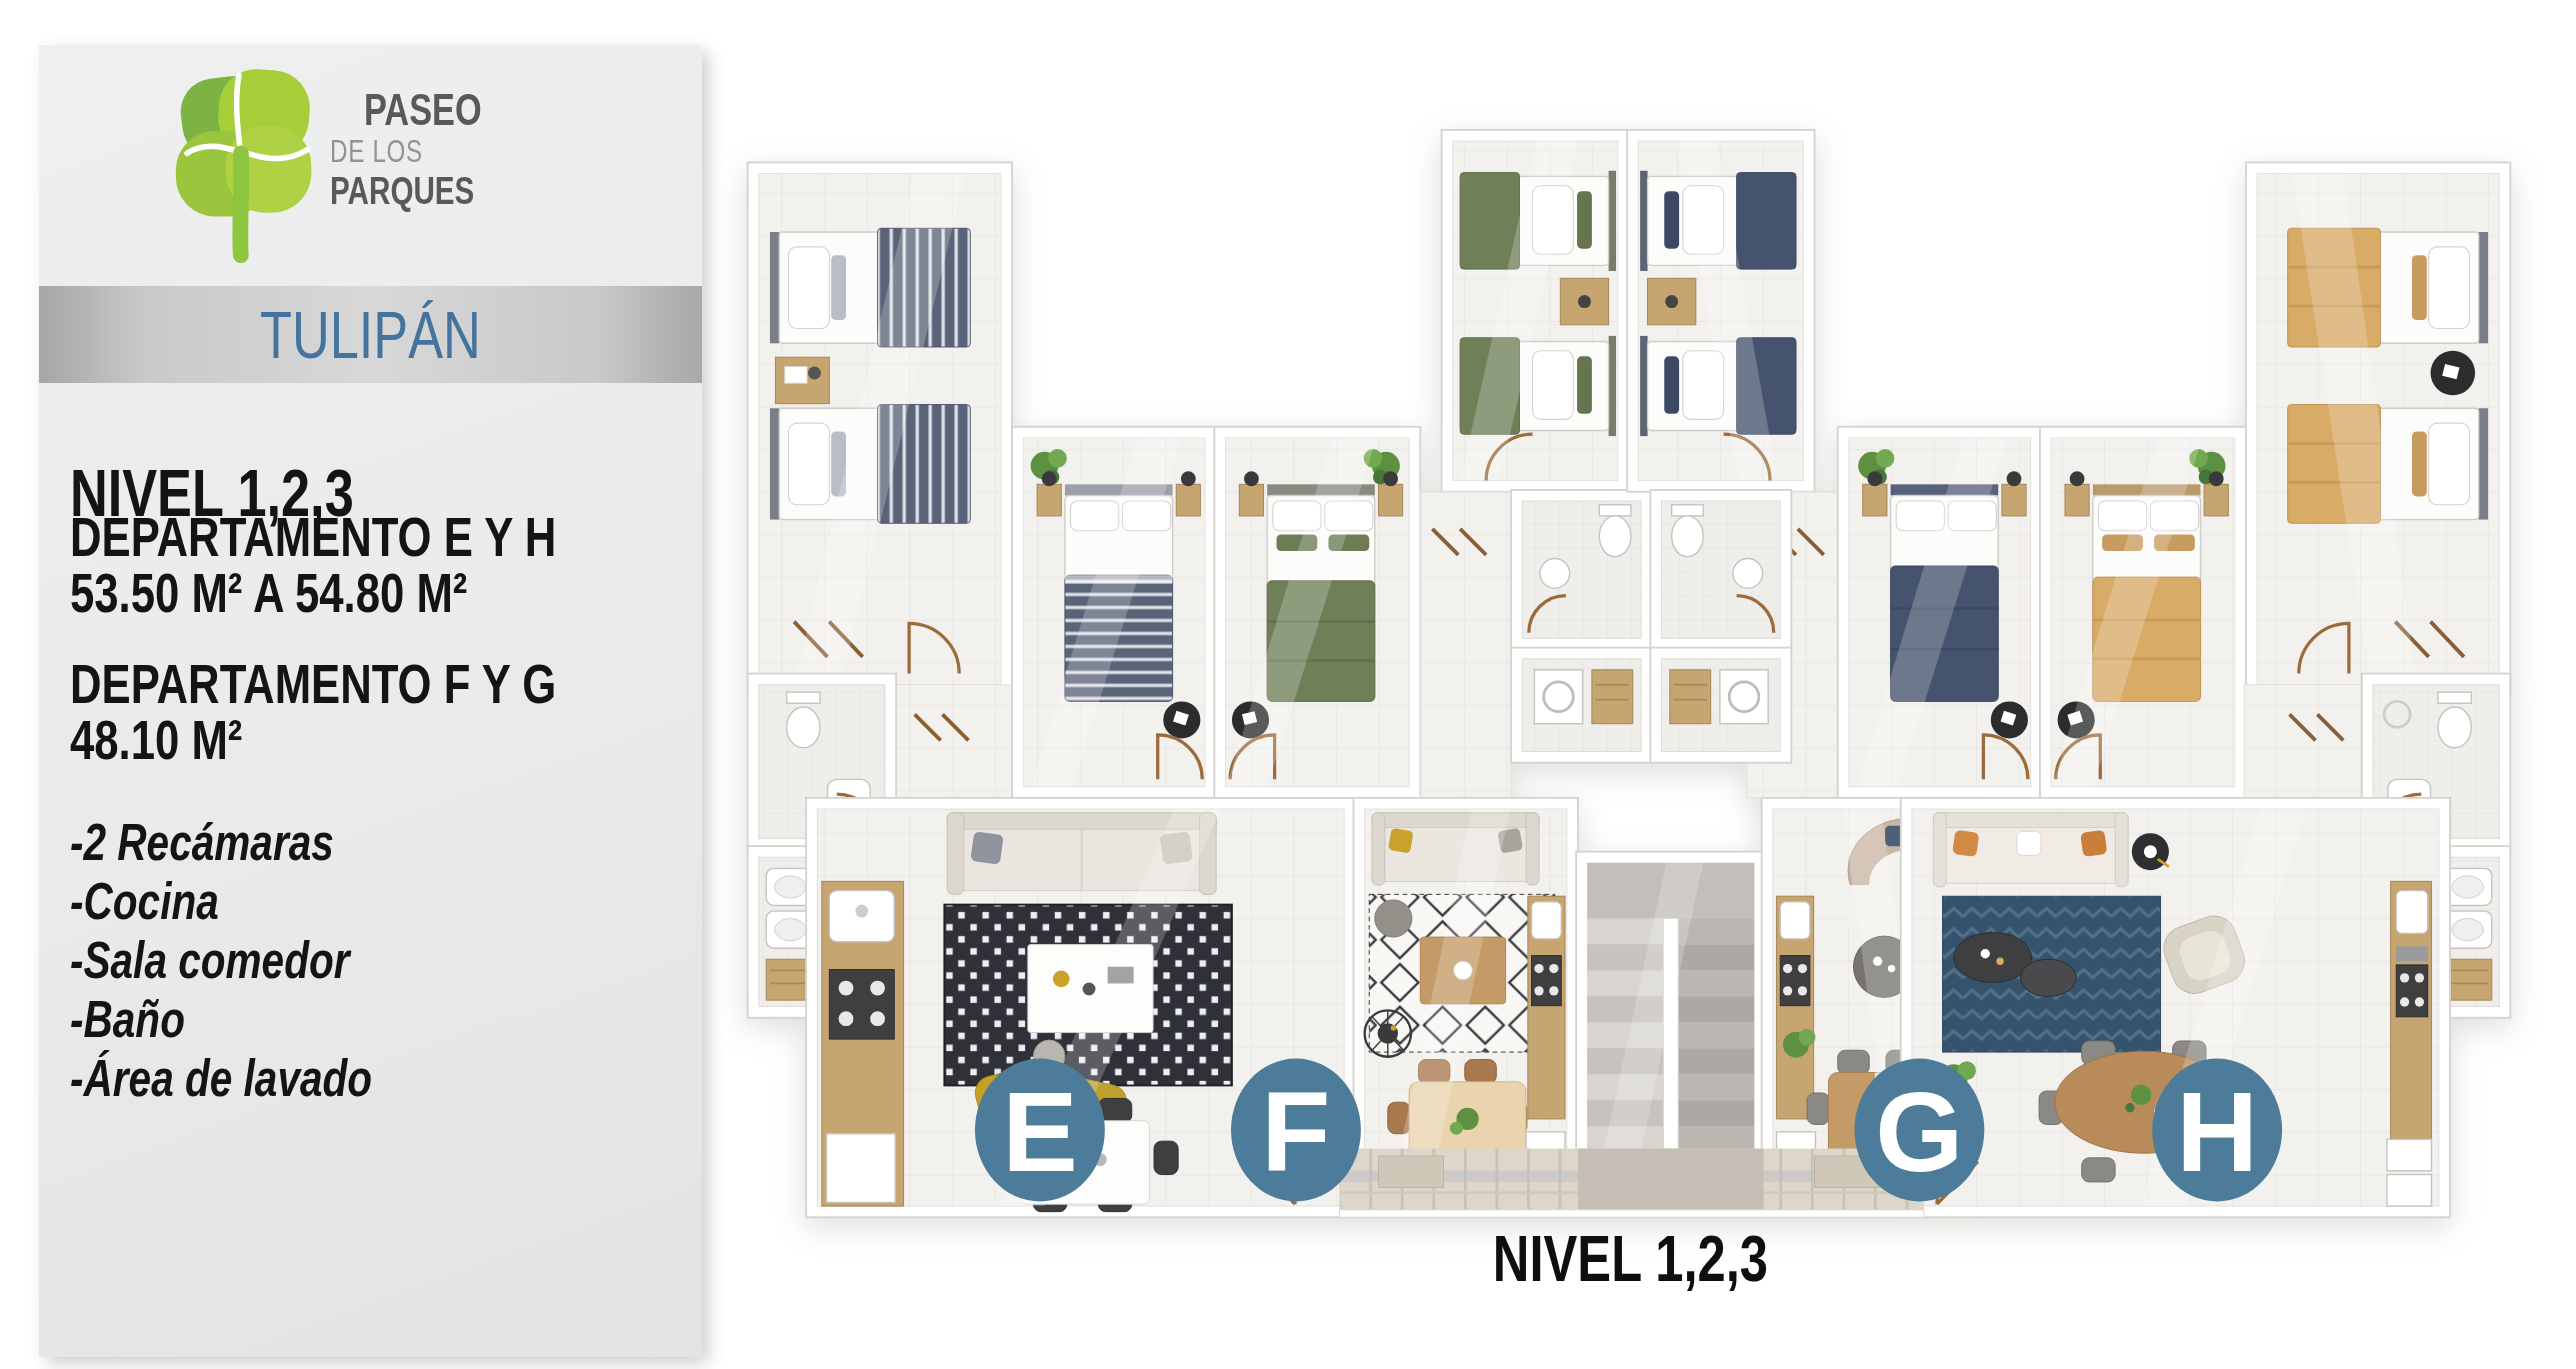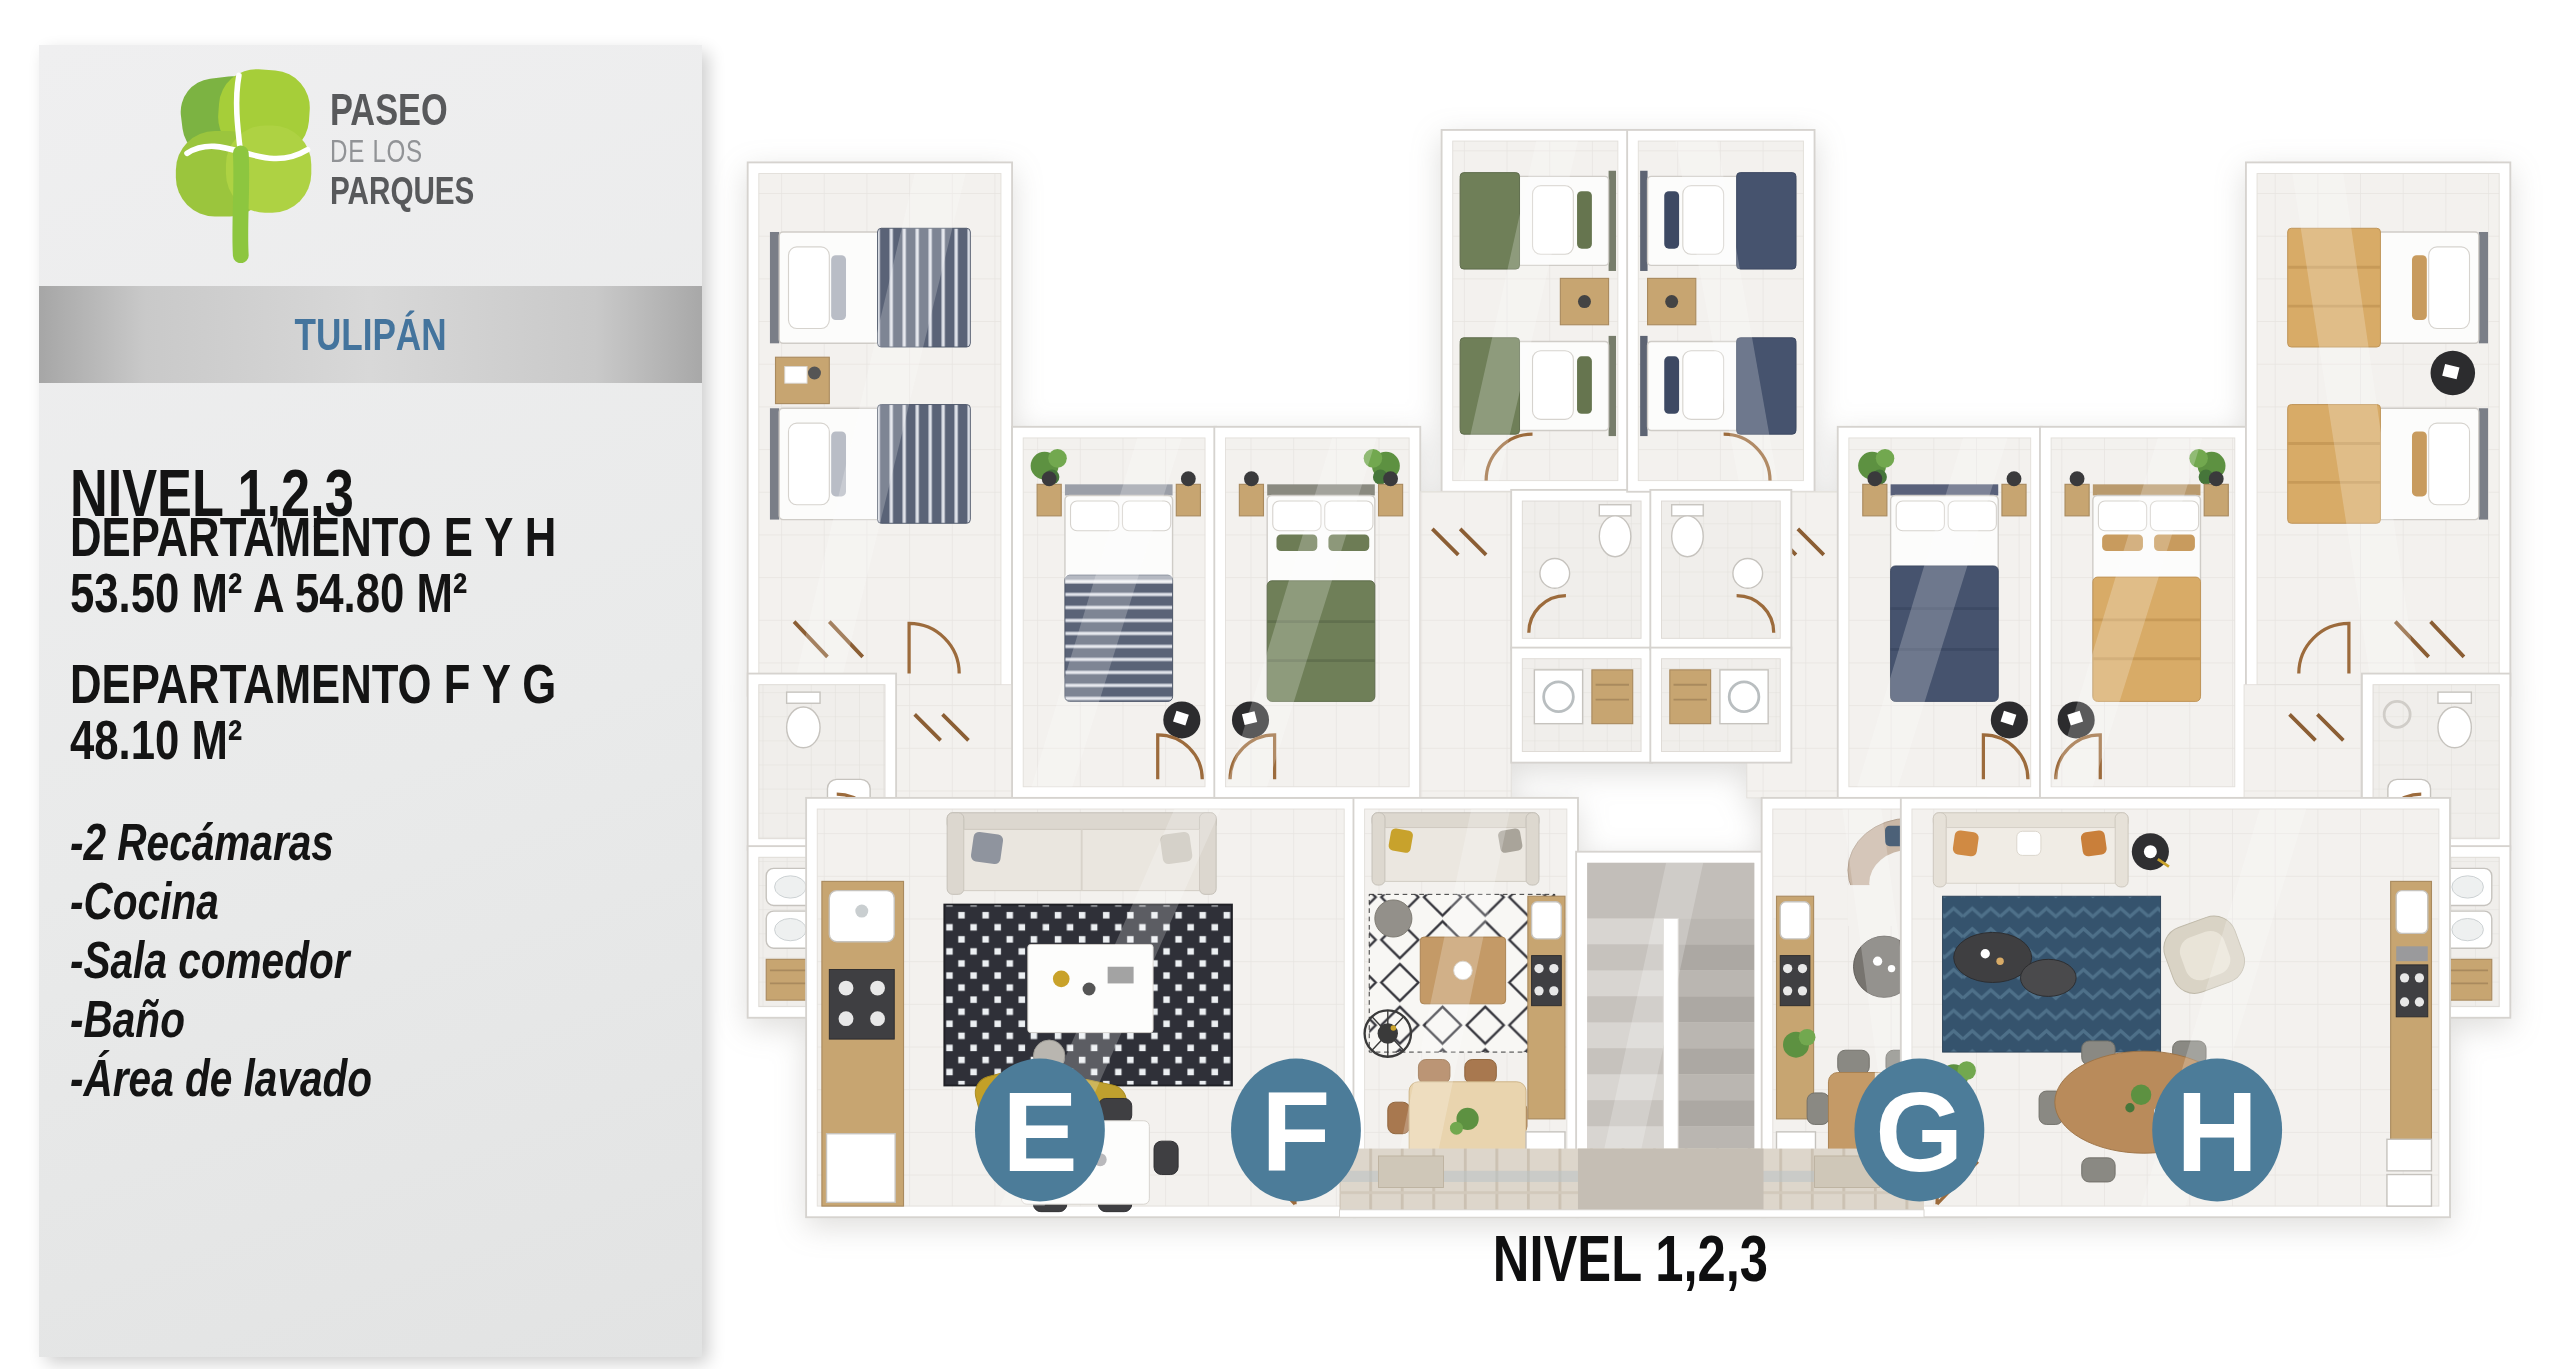--- a/index.html
+++ b/index.html
@@ -7,27 +7,27 @@
        font-family:"Liberation Sans",sans-serif;}
   .cond{display:inline-block;transform:scaleX(.78);transform-origin:0 50%;white-space:nowrap;}
   .cond-c{display:inline-block;transform:scaleX(.78);transform-origin:50% 50%;white-space:nowrap;}
 
   
   .panel{position:absolute;left:39px;top:45px;width:663px;height:1312px;
          background:linear-gradient(160deg,#efeff0 0%,#e9eaea 55%,#e2e3e3 100%);
          box-shadow:7.4px 7.4px 16.7px rgba(0,0,0,.20);}
   .logo{position:absolute;left:135px;top:18.6px;display:flex;align-items:flex-start;}
   .logo-text{margin-left:15px;margin-top:24px;line-height:1;}
-  .lt1{font-size:44px;font-weight:bold;color:#58595b;}
+  .lt1{font-size:44px;font-weight:bold;color:#58595b;text-align:right;}
   .lt2{font-size:31px;color:#919396;margin-top:4.6px;letter-spacing:0.9px;}
   .lt3{font-size:38px;font-weight:bold;color:#58595b;margin-top:4.6px;}
   .bar{position:absolute;left:0;top:241px;width:663px;height:97px;
        background:linear-gradient(90deg,#a6a6a6 0%,#c9c9c9 16%,#d8d8d8 50%,#c9c9c9 84%,#a8a8a8 100%);
        display:flex;align-items:center;justify-content:center;}
-  .bar-text{font-size:45px;font-weight:bold;color:#44749d;}
+  .bar-text{font-size:67px;font-weight:normal;color:#44749d;}
   .nivel{position:absolute;left:31px;top:364px;font-size:67px;font-weight:bold;color:#141414;}
   .specs{position:absolute;left:31px;top:464px;}
   .spec{margin-bottom:35px;}
   .spec div{font-size:56px;font-weight:bold;color:#141414;line-height:56px;}
   .features{position:absolute;left:31px;top:768px;list-style:none;margin:0;padding:0;font-style:italic;}
   .features li{font-size:52px;font-weight:bold;color:#141414;line-height:59px;}
 
   
   .plan-wrap{position:absolute;left:738px;top:65px;width:1782px;height:1155px;}
   svg.plan{width:100%;height:100%;filter:drop-shadow(0 9.3px 15px rgba(110,105,95,.22));}

